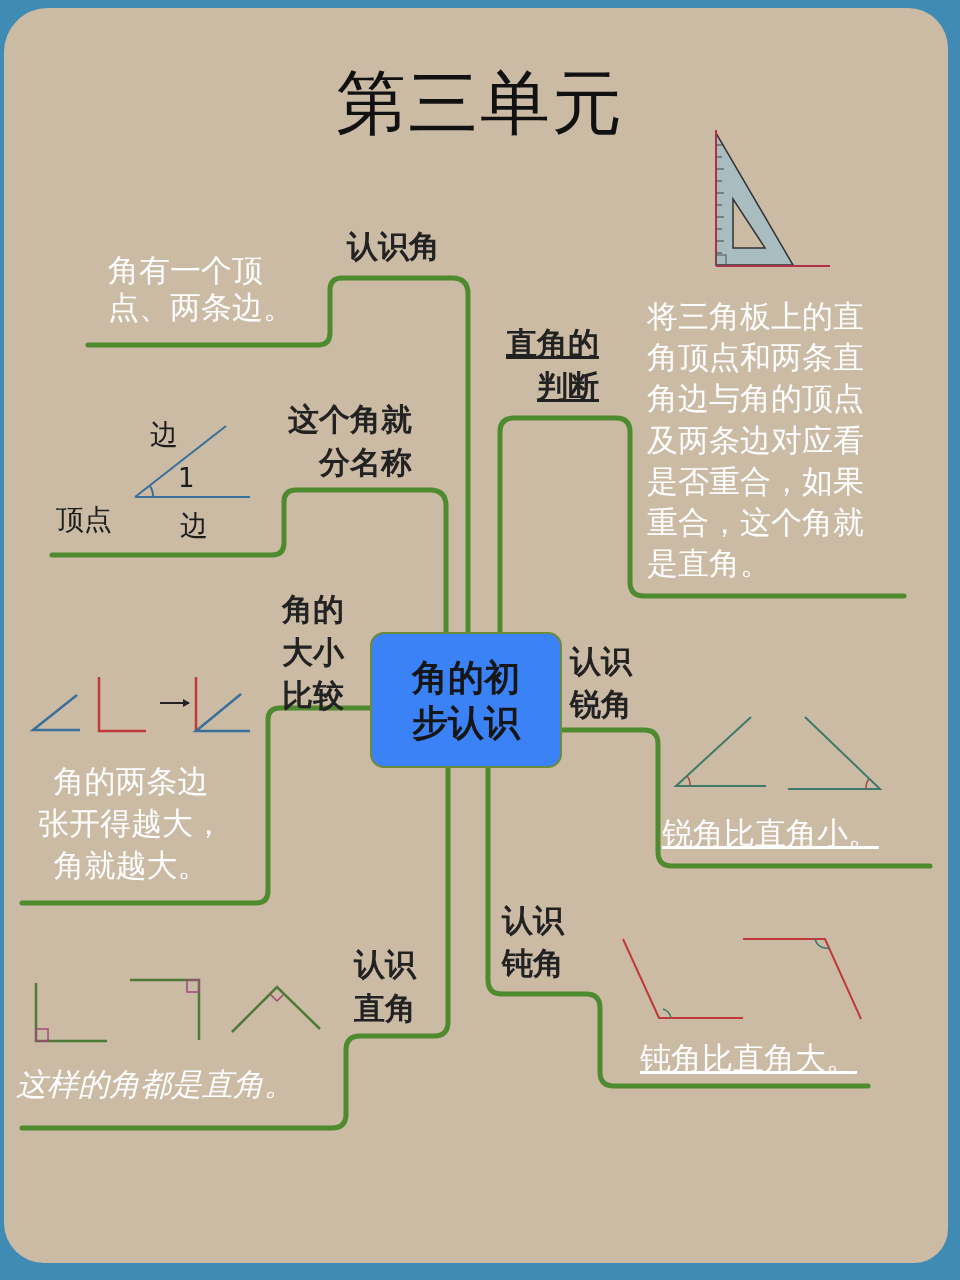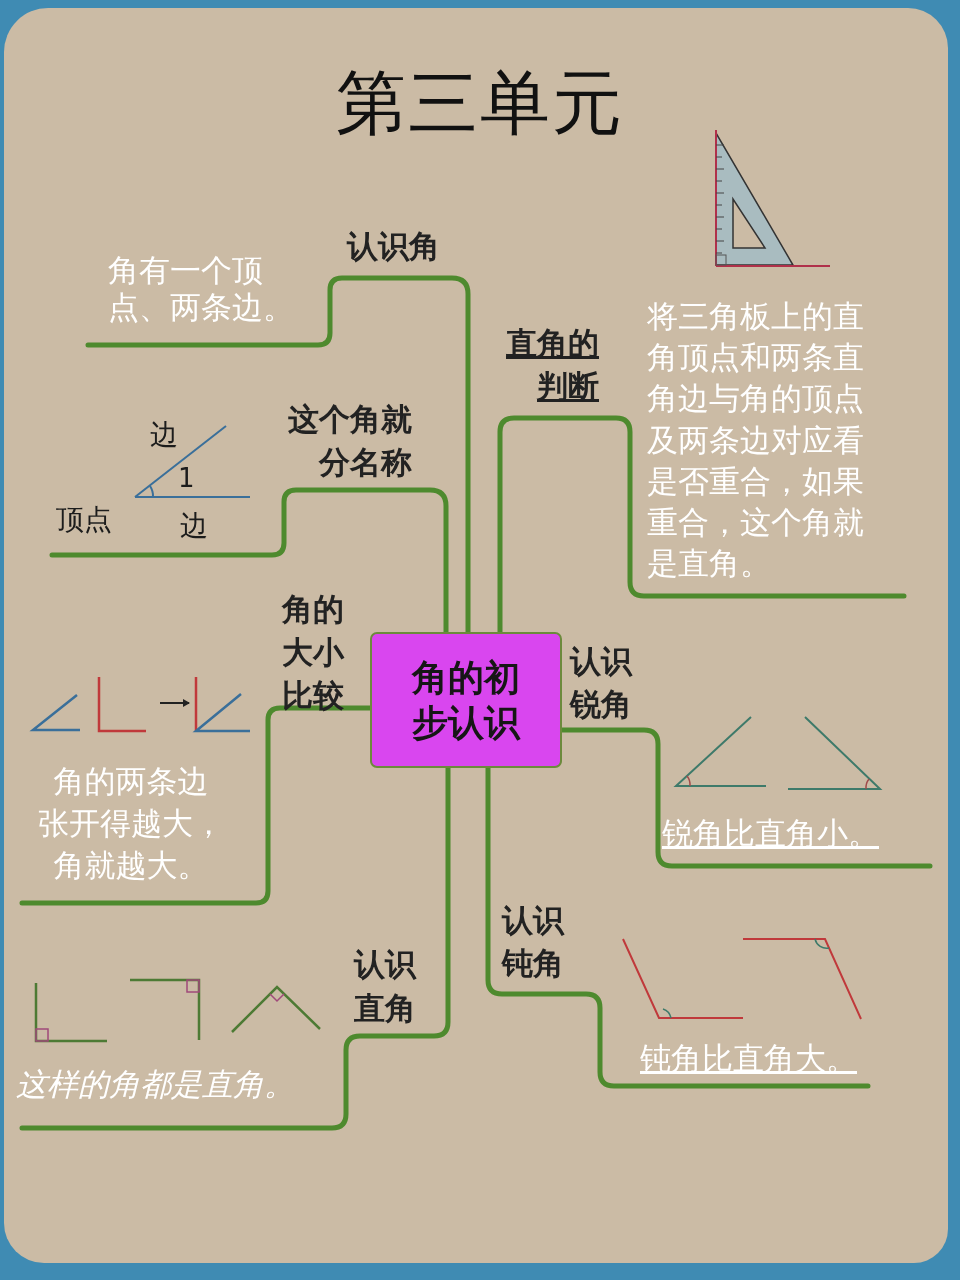--- a/index.html
+++ b/index.html
@@ -5,22 +5,22 @@
   html,body{margin:0;padding:0;}
   body{width:960px;height:1280px;background:#3f8bb3;position:relative;overflow:hidden;
        font-family:"DejaVu Sans","Liberation Sans",sans-serif;color:#1c1c1c;}
   .paper{position:absolute;left:4px;top:8px;width:944px;height:1255px;background:#cbbba5;
          border-radius:44px 40px 34px 40px;}
   .t{position:absolute;white-space:pre;line-height:1.18;}
   .title{left:0;width:960px;top:62px;text-align:center;font-size:70px;color:#111;letter-spacing:2px;}
   .lbl{font-weight:bold;font-size:31px;color:#222;text-align:right;}
   .body{font-size:31px;color:#ffffff;}
   svg.lines{position:absolute;left:0;top:0;}
-  .center{position:absolute;left:370px;top:632px;width:188px;height:132px;background:#d946ef;
-          border:2px solid #6c8a3c;border-radius:7px;display:flex;align-items:center;justify-content:center;
+  .center{position:absolute;left:370px;top:632px;width:188px;height:132px;background:#3b82f6;
+          border:2px solid #6c8a3c;border-radius:14px;display:flex;align-items:center;justify-content:center;
           text-align:center;font-weight:bold;font-size:36px;line-height:1.25;white-space:pre;color:#161616;}
   .small{font-size:28px;}
 </style>
 </head>
 <body>
 
 <div class="paper"></div>
 
 <svg class="lines" width="960" height="1280">
   <g fill="none" stroke="#4e8a2e" stroke-width="5" stroke-linejoin="round" stroke-linecap="round">

